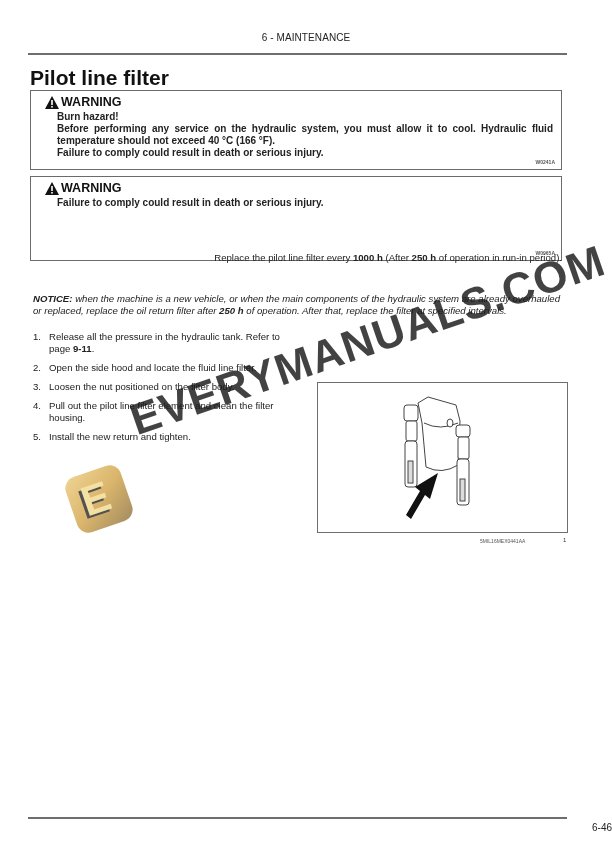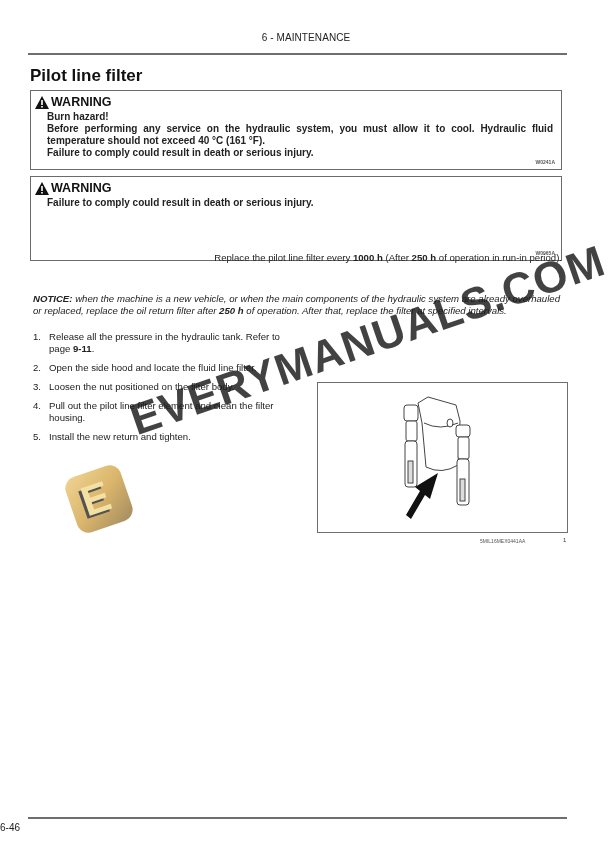--- a/index.html
+++ b/index.html
@@ -11,25 +11,25 @@
       position: absolute; top: 32px; left: 0; width: 612px; text-align: center;
       font-size: 10px; letter-spacing: 0.1px; color: #222;
     }
     .rule {
       position: absolute; left: 28px; width: 447px; height: 2px; background: #6e6e6e;
     }
     .rule.top { top: 53px; width: 447px; left: 28px; }
     .rule.top { width: 447px; }
     .rule.bottom { top: 817px; }
     .section-title {
-      position: absolute; top: 66px; left: 30px; font-size: 17px; font-weight: bold; color: #111;
+      position: absolute; top: 66px; left: 30px; font-size: 21px; font-weight: bold; color: #111;
     }
     .warning-box {
       position: absolute; left: 30px; width: 532px; border: 1.5px solid #6b6b6b; box-sizing: border-box;
-      padding: 4px 8px 4px 4px;
+      padding: 4px 8px 4px 14px;
     }
     .warning-box.w1 { top: 90px; height: 80px; }
     .warning-box.w2 { top: 176px; height: 85px; }
     .warn-head {
       display: flex; align-items: center; font-weight: bold; font-size: 12.5px; color: #111; margin-bottom: 2px;
     }
     .warn-head svg { width: 14px; height: 13px; margin-right: 2px; }
     .warn-body {
       padding-left: 12px; font-weight: bold; font-size: 10px; line-height: 12px; color: #222; text-align: justify;
     }
@@ -66,21 +66,21 @@
     .wm-logo {
       position: absolute; left: 70px; top: 470px; width: 58px; height: 58px; border-radius: 12px;
       background: linear-gradient(145deg, #efd08a 0%, #d8b060 50%, #9c8253 100%);
       transform: rotate(-19deg); opacity: 0.92;
     }
     .wm-logo span {
       position: absolute; left: 12px; top: 4px; font-size: 42px; font-weight: bold; color: #f4de9c;
       text-shadow: -3px 2px 0 #444;
     }
     .page-number {
-      position: absolute; top: 822px; left: 0; width: 612px; text-align: left; font-size: 10px; color: #222;
+      position: absolute; top: 822px; left: 0; width: 612px; text-align: right; font-size: 10px; color: #222;
     }
   </style>
 </head>
 <body>
 
 <div class="running-header">6 - MAINTENANCE</div>
 <div class="rule top" style="width:539px;"></div>
 
 <div class="section-title">Pilot line filter</div>
 
@@ -88,21 +88,21 @@
   <div class="warn-head">
     <svg viewBox="0 0 14 13">
         <polygon points="7,0 14,13 0,13" fill="#111"></polygon>
         <rect x="6.2" y="4" width="1.6" height="5" fill="#fff"></rect>
         <rect x="6.2" y="10" width="1.6" height="1.6" fill="#fff"></rect>
       </svg>
     <span>WARNING</span>
   </div>
   <div class="warn-body">
     <div>Burn hazard!</div>
-    <div>Before performing any service on the hydraulic system, you must allow it to cool. Hydraulic fluid temperature should not exceed 40 °C (161 °F).</div>
+    <div>Before performing any service on the hydraulic system, you must allow it to cool. Hydraulic fluid temperature should not exceed 40 °C (166 °F).</div>
     <div>Failure to comply could result in death or serious injury.</div>
   </div>
   <div class="warn-code">W0241A</div>
 </div>
 
 <div class="warning-box w2">
   <div class="warn-head">
     <svg viewBox="0 0 14 13">
         <polygon points="7,0 14,13 0,13" fill="#111"></polygon>
         <rect x="6.2" y="4" width="1.6" height="5" fill="#fff"></rect>

